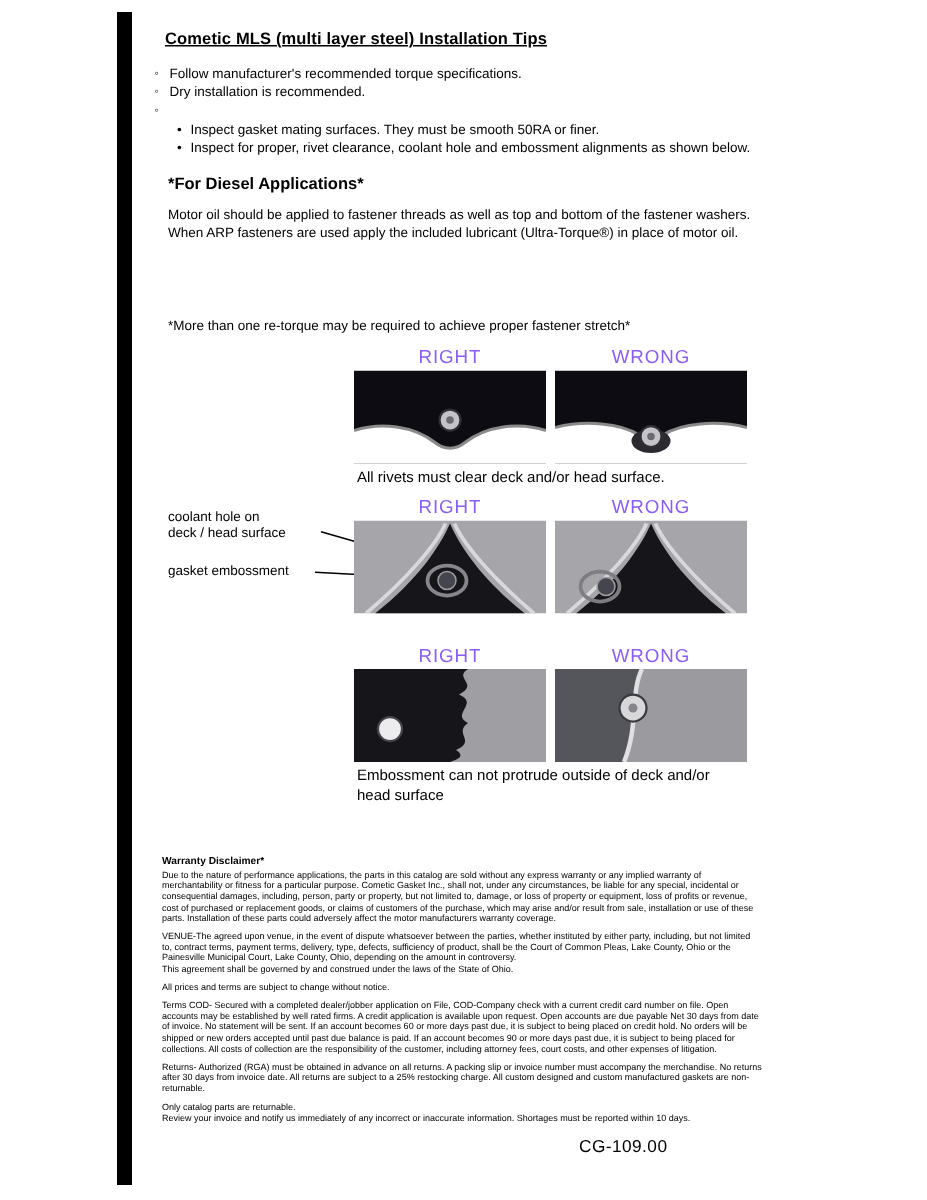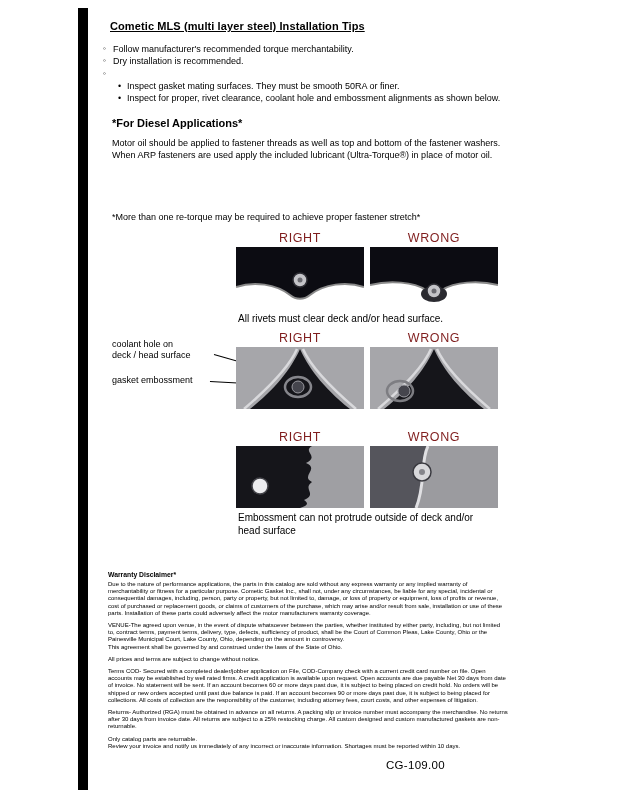--- a/index.html
+++ b/index.html
@@ -16,21 +16,21 @@
   .bullet .marker { flex:0 0 10px; font-size:8px; }
   .bullet.sub { padding-left:15px; }
   .bullet.sub .marker { flex:0 0 9px; font-size:9px; }
 
   .diesel-heading { position:absolute; left:112px; top:117px; font-size:11px; font-weight:bold; }
   .para { position:absolute; left:112px; width:400px; font-size:9px; line-height:12px; }
   .p1 { top:137px; }
   .p2 { top:171px; }
   .note { position:absolute; left:112px; top:212px; font-size:9px; }
 
-  .dg-label { position:absolute; width:128px; text-align:center; font-size:12.5px; letter-spacing:.6px; color:#7f1d1d; }
+  .dg-label { position:absolute; width:128px; text-align:center; font-size:12.5px; letter-spacing:.6px; color:#8b5cf6; }
   .dg-img { position:absolute; width:128px; height:62px; }
   .dg-img svg { display:block; width:100%; height:100%; }
   .col-l { left:236px; } .col-r { left:370px; }
   .lab-1 { top:231px; } .img-1 { top:247px; }
   .lab-2 { top:331px; } .img-2 { top:347px; }
   .lab-3 { top:430px; } .img-3 { top:446px; }
   .dg-caption { position:absolute; left:238px; font-size:10px; line-height:12.5px; }
   .cap-1 { top:313px; }
   .cap-2 { top:413px; }
   .cap-3 { top:512px; width:245px; }
@@ -53,21 +53,21 @@
 
 <div class="page">
 
   <div class="spine"></div>
 
   <h1 class="title">Cometic MLS (multi layer steel) Installation Tips</h1>
 
   <div class="bullets">
     <div class="bullet">
       <span class="marker">◦</span>
-      <span>Follow manufacturer's recommended torque merchantability.</span>
+      <span>Follow manufacturer's recommended torque specifications.</span>
     </div>
     <div class="bullet">
       <span class="marker">◦</span>
       <span>Dry installation is recommended.</span>
     </div>
     <div class="bullet">
       <span class="marker">◦</span>
     </div>
     <div class="bullet sub">
       <span class="marker">•</span>

